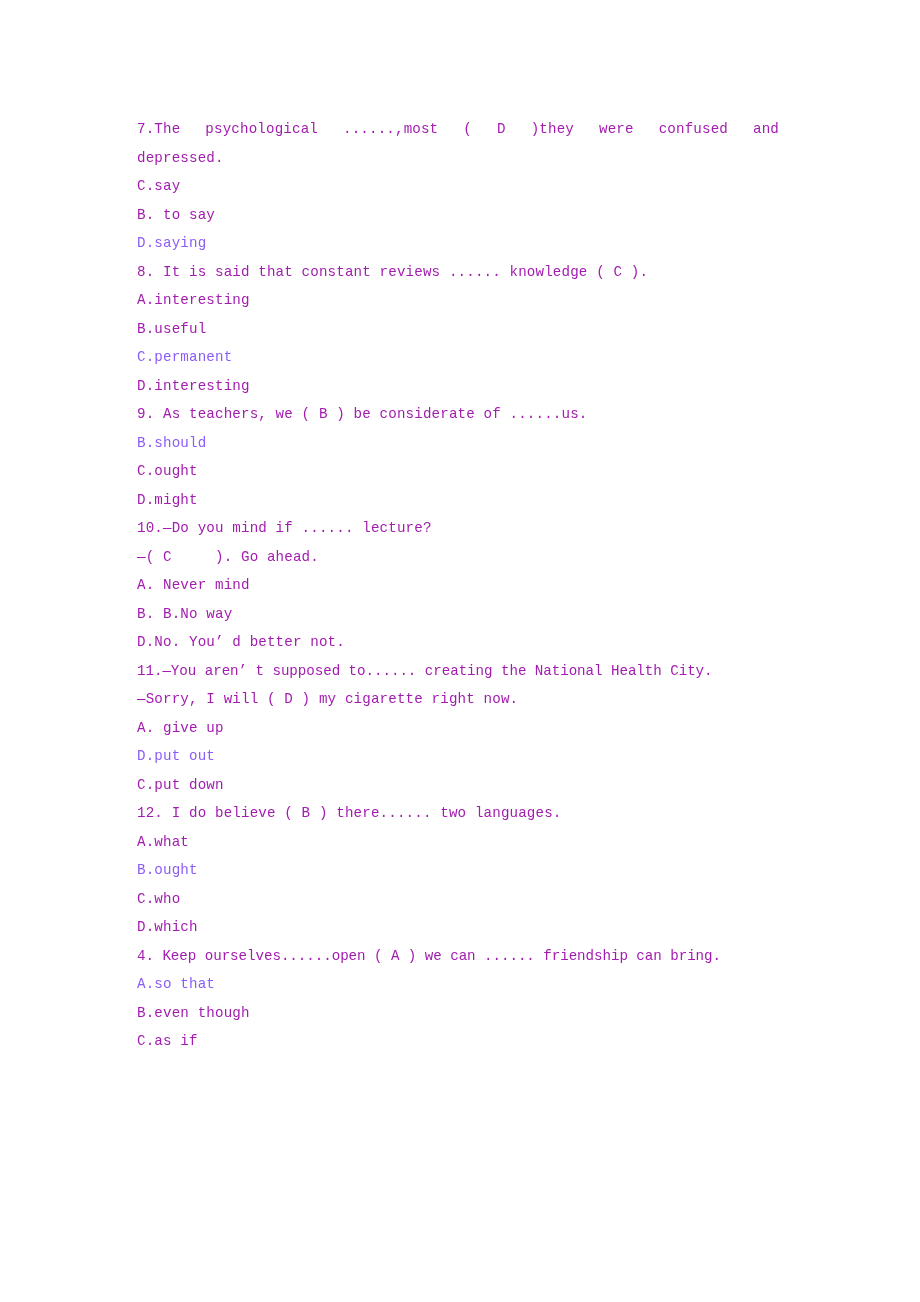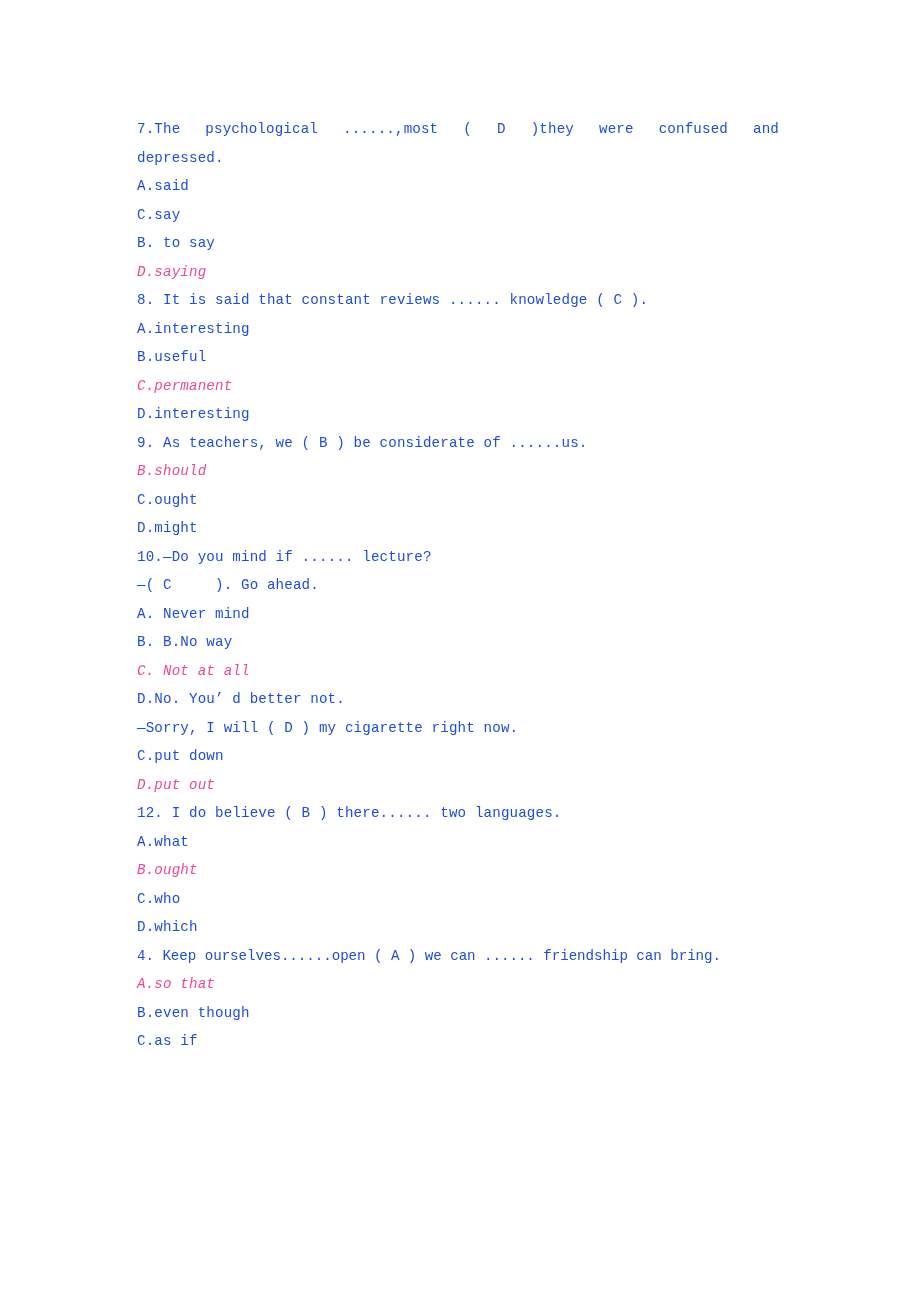--- a/index.html
+++ b/index.html
@@ -26,29 +26,28 @@
     position: absolute;
     left: 137px;
     top: 115px;
     width: 642px;
   }
   .line {
     display: block;
     font-size: 14.2px;
     line-height: 28.5px;
     height: 28.5px;
-    color: #1d4ed8;
+    color: #a21caf;
     white-space: pre;
     letter-spacing: 0.15px;
     font-weight: 400;
   }
   
   .line.answer {
-    color: #ec4899;
-    font-style: italic;
+    color: #8b5cf6;
   }
   
   .line.justify {
     white-space: normal;
     text-align: justify;
     text-align-last: justify;
     width: 642px;
     overflow: hidden;
   }
   
@@ -56,42 +55,42 @@
     letter-spacing: -0.05px;
   }
 </style>
 </head>
 <body>
 
 <div class="page">
   <div class="doc-body" id="doc-body">
       <span class="line justify">7.The  psychological  ......,most  ( D )they  were  confused  and</span>
       <span class="line">depressed.</span>
-      <span class="line">A.said</span>
       <span class="line">C.say</span>
       <span class="line">B. to say</span>
       <span class="line answer">D.saying</span>
       <span class="line">8. It is said that constant reviews ...... knowledge ( C ).</span>
       <span class="line">A.interesting</span>
       <span class="line">B.useful</span>
       <span class="line answer">C.permanent</span>
       <span class="line">D.interesting</span>
       <span class="line">9. As teachers, we ( B ) be considerate of ......us.</span>
       <span class="line answer">B.should</span>
       <span class="line">C.ought</span>
       <span class="line">D.might</span>
       <span class="line">10.—Do you mind if ...... lecture?</span>
       <span class="line">—( C     ). Go ahead.</span>
       <span class="line">A. Never mind</span>
       <span class="line">B. B.No way</span>
-      <span class="line answer">C. Not at all</span>
       <span class="line">D.No. You’ d better not.</span>
+      <span class="line tight">11.—You aren’ t supposed to...... creating the National Health City.</span>
       <span class="line">—Sorry, I will ( D ) my cigarette right now.</span>
+      <span class="line">A. give up</span>
+      <span class="line answer">D.put out</span>
       <span class="line">C.put down</span>
-      <span class="line answer">D.put out</span>
       <span class="line">12. I do believe ( B ) there...... two languages.</span>
       <span class="line">A.what</span>
       <span class="line answer">B.ought</span>
       <span class="line">C.who</span>
       <span class="line">D.which</span>
       <span class="line tight">4. Keep ourselves......open ( A ) we can ...... friendship can bring.</span>
       <span class="line answer">A.so that</span>
       <span class="line">B.even though</span>
       <span class="line">C.as if</span>
     </div>

